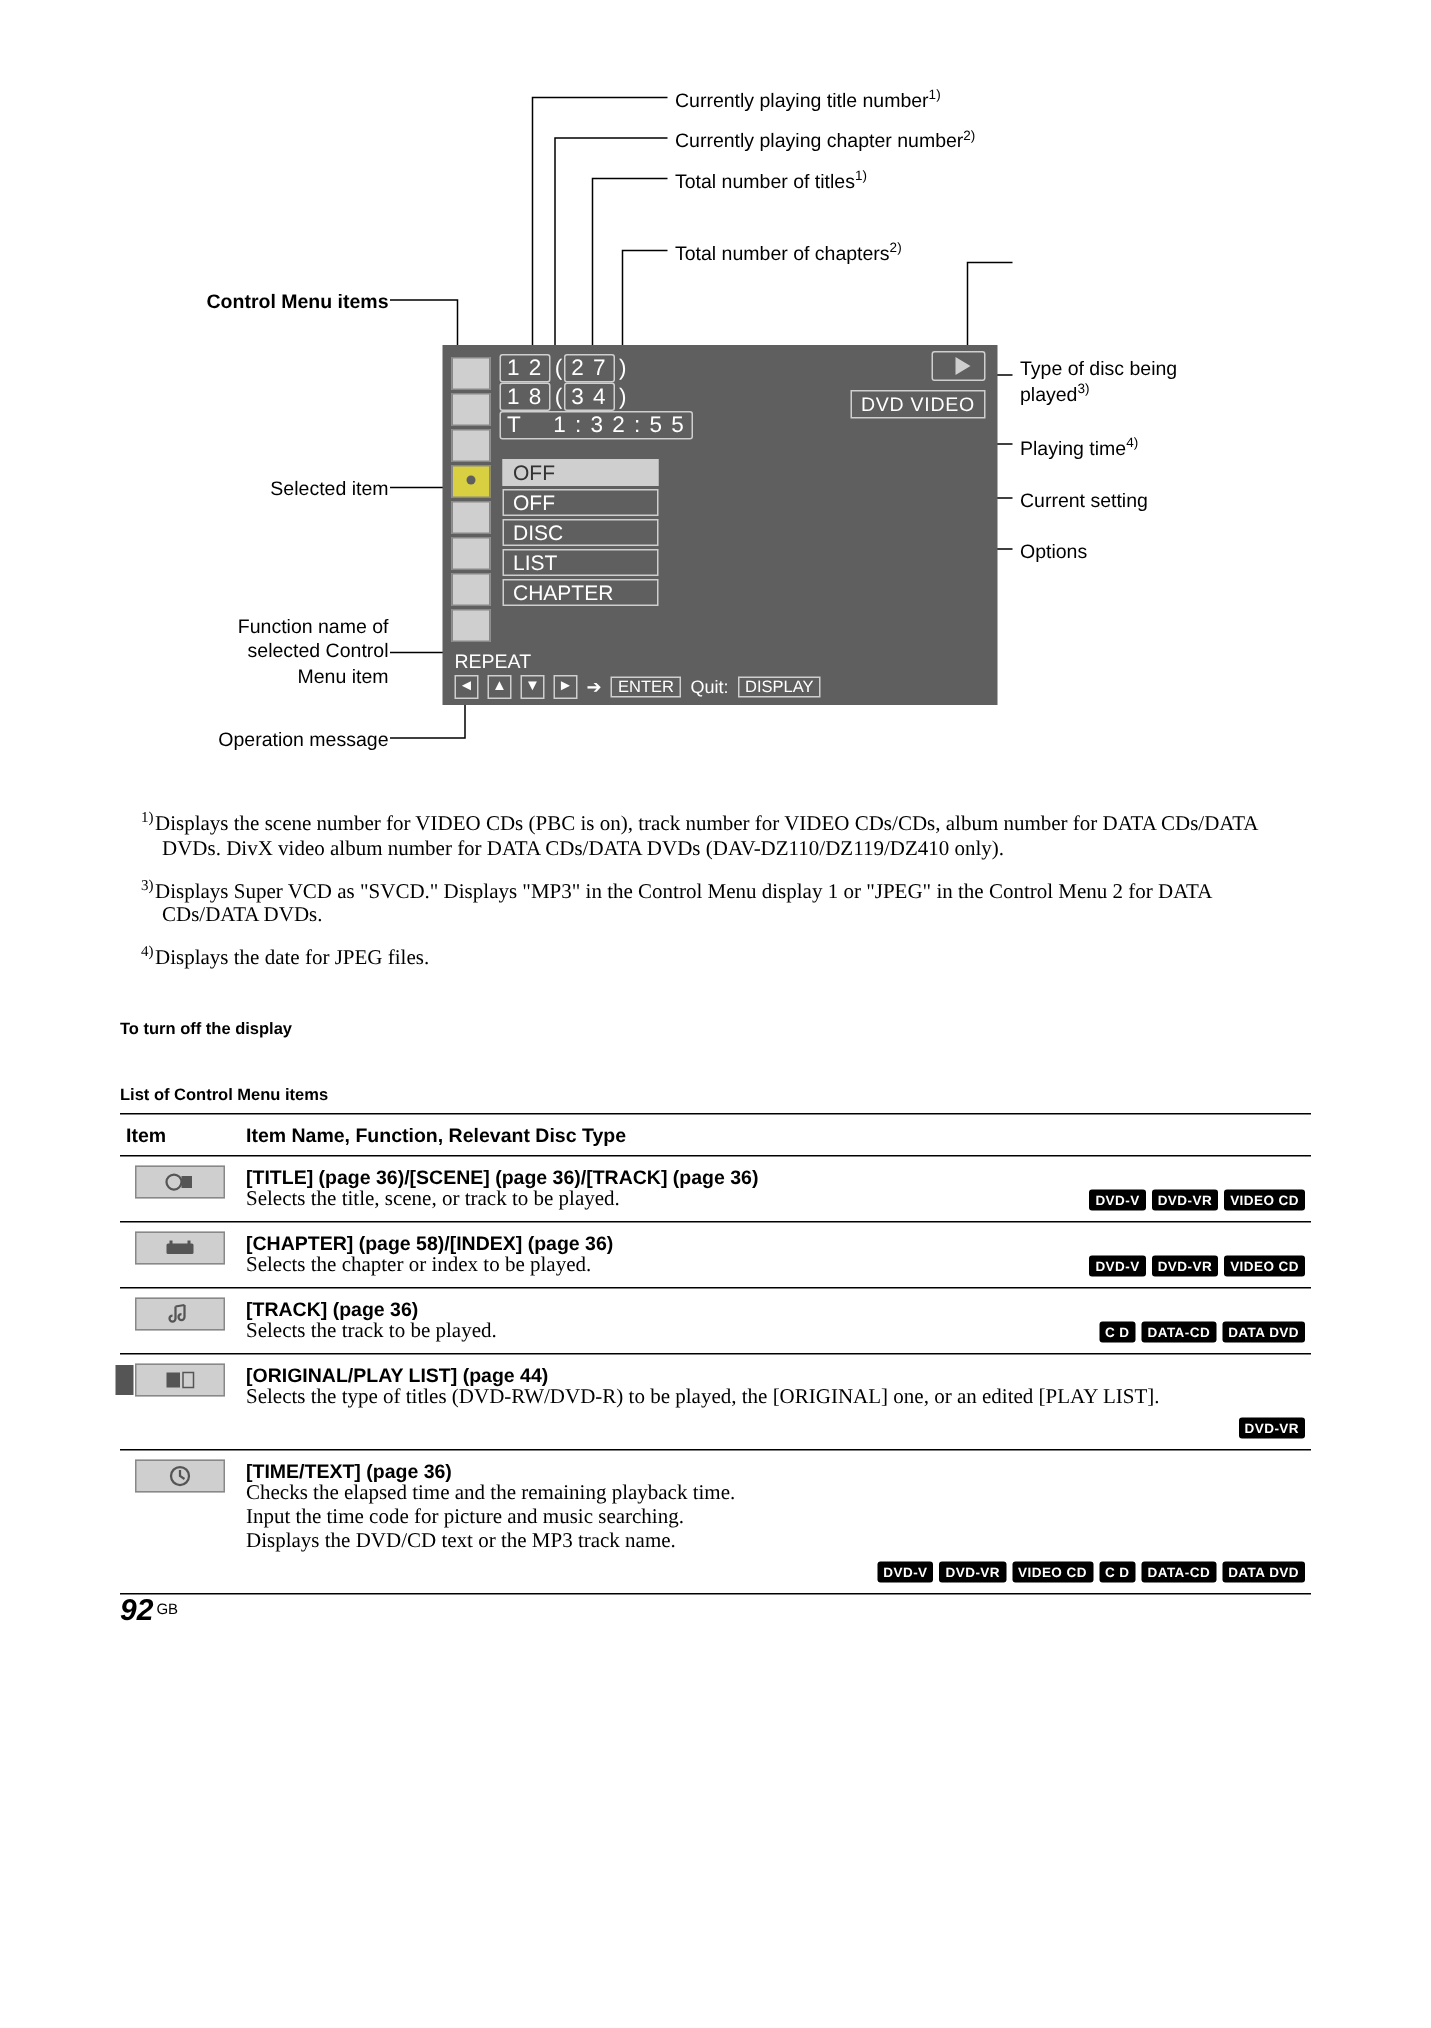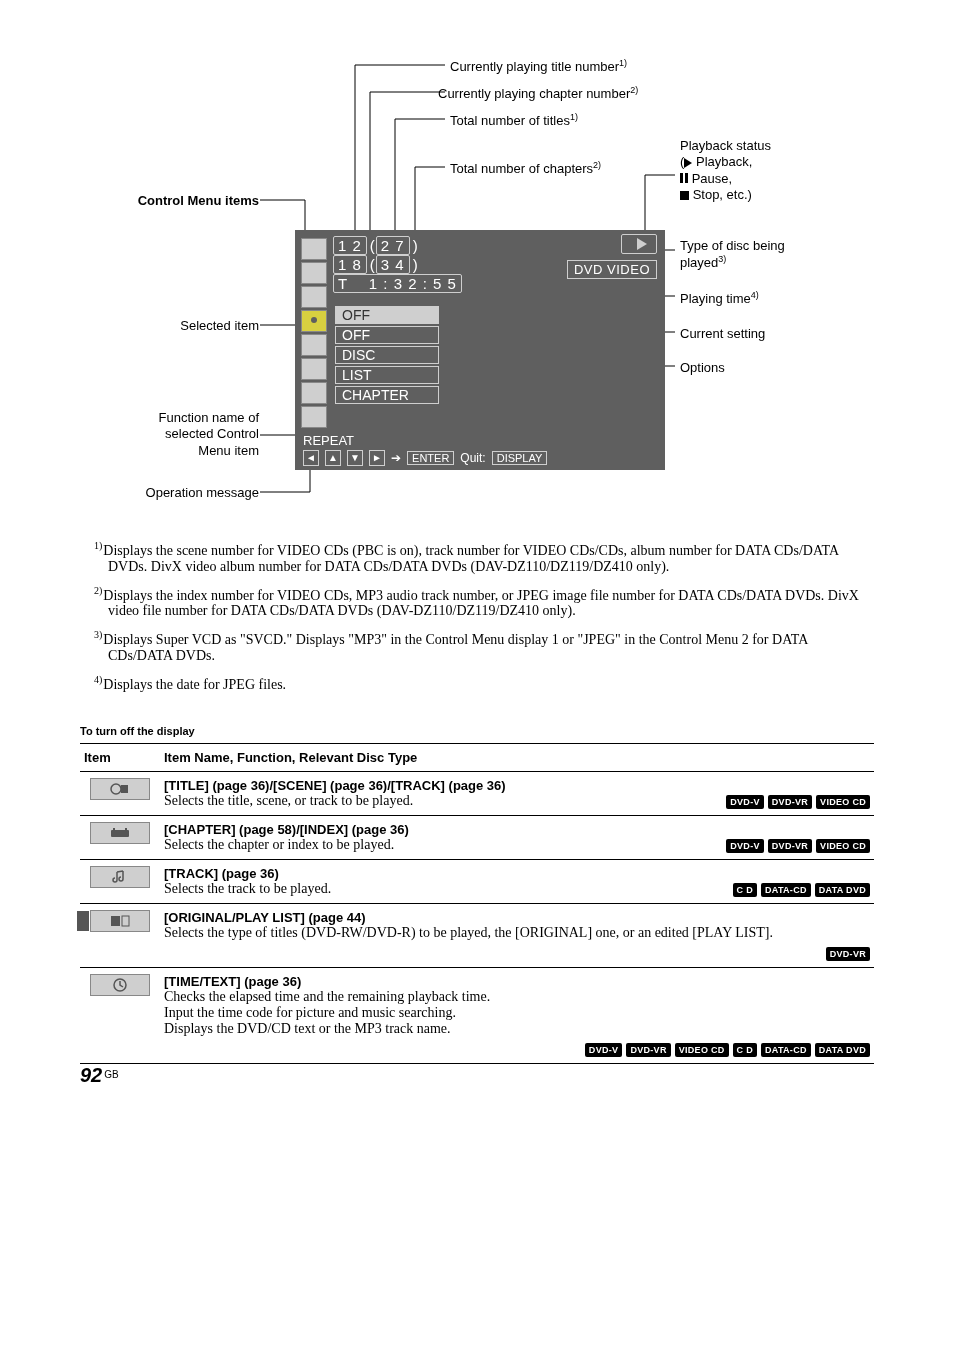--- a/index.html
+++ b/index.html
@@ -168,35 +168,29 @@
   .pgfoot .gb{ font-size:10px; vertical-align:4px; margin-left:2px;}
 </style>
 </head>
 <body>
 
 <div class="page">
 
   <div class="diagram-wrap">
 
     <div class="dlabel" style="left:370px; top:18px;"><span>Currently playing title number</span><span class="sup">1)</span></div>
-    <div class="dlabel" style="left:358px; top:45px;"><span>Currently playing chapter number</span><span class="sup">2)</span></div>
+    <div class="dlabel" style="left:370px; top:45px;"><span>Currently playing chapter number</span><span class="sup">2)</span></div>
     <div class="dlabel" style="left:370px; top:72px;"><span>Total number of titles</span><span class="sup">1)</span></div>
     <div class="dlabel" style="left:370px; top:120px;"><span>Total number of chapters</span><span class="sup">2)</span></div>
 
     <div class="dlabel bold left" style="right:615px; top:153px;">Control Menu items</div>
     <div class="dlabel left" style="right:615px; top:278px;">Selected item</div>
     <div class="dlabel left" style="right:615px; top:370px; white-space:normal; width:130px;">Function name of selected Control Menu item</div>
     <div class="dlabel left" style="right:615px; top:445px;">Operation message</div>
 
-    <div class="dlabel right" style="left:600px; top:98px;">
-      <span>Playback status</span><br>
-      (<span style="display:inline-block;width:0;height:0;border-left:8px solid #000;border-top:5px solid transparent;border-bottom:5px solid transparent;vertical-align:middle;"></span> <span>Playback,</span><br>
-      <span style="display:inline-block;vertical-align:middle;"><span style="display:inline-block;width:3px;height:10px;background:#000;margin-right:2px;"></span><span style="display:inline-block;width:3px;height:10px;background:#000;"></span></span> <span>Pause,</span><br>
-      <span style="display:inline-block;width:9px;height:9px;background:#000;vertical-align:middle;"></span> <span>Stop, etc.)</span>
-    </div>
     <div class="dlabel right" style="left:600px; top:198px; white-space:normal; width:140px;"><span>Type of disc being played</span><span class="sup">3)</span></div>
     <div class="dlabel right" style="left:600px; top:250px;"><span>Playing time</span><span class="sup">4)</span></div>
     <div class="dlabel right" style="left:600px; top:286px;">Current setting</div>
     <div class="dlabel right" style="left:600px; top:320px;">Options</div>
 
     <svg width="800" height="480">
       <g stroke="#000" stroke-width="1" fill="none">
 
         <path d="M365,25 h-90 v170"></path>
         <path d="M365,52 h-75 v160"></path>
@@ -252,27 +246,27 @@
         <span>➔</span>
         <span class="btn">ENTER</span>
         <span>Quit:</span>
         <span class="btn">DISPLAY</span>
       </div>
     </div>
   </div>
 
   <div class="footnotes">
     <p><sup>1)</sup><span>Displays the scene number for VIDEO CDs (PBC is on), track number for VIDEO CDs/CDs, album number for DATA CDs/DATA DVDs. DivX video album number for DATA CDs/DATA DVDs (DAV-DZ110/DZ119/DZ410 only).</span></p>
-    <p><sup>2)</sup><span>Displays the index number for VIDEO CDs, MP3 audio track number, or JPEG image file number for DATA CDs/DATA DVDs. DivX video file number for DATA CDs/DATA DVDs (DAV-DZ110/DZ119/DZ410 only).</span></p>
     <p><sup>3)</sup><span>Displays Super VCD as "SVCD." Displays "MP3" in the Control Menu display 1 or "JPEG" in the Control Menu 2 for DATA CDs/DATA DVDs.</span></p>
     <p><sup>4)</sup><span>Displays the date for JPEG files.</span></p>
   </div>
 
   <h3 class="sec">To turn off the display</h3>
 
+  <h3 class="sec">List of Control Menu items</h3>
 
   <table class="items">
     <thead>
       <tr>
         <th>Item</th>
         <th>Item Name, Function, Relevant Disc Type</th>
       </tr>
     </thead>
     <tbody id="items-body">
         <tr>

